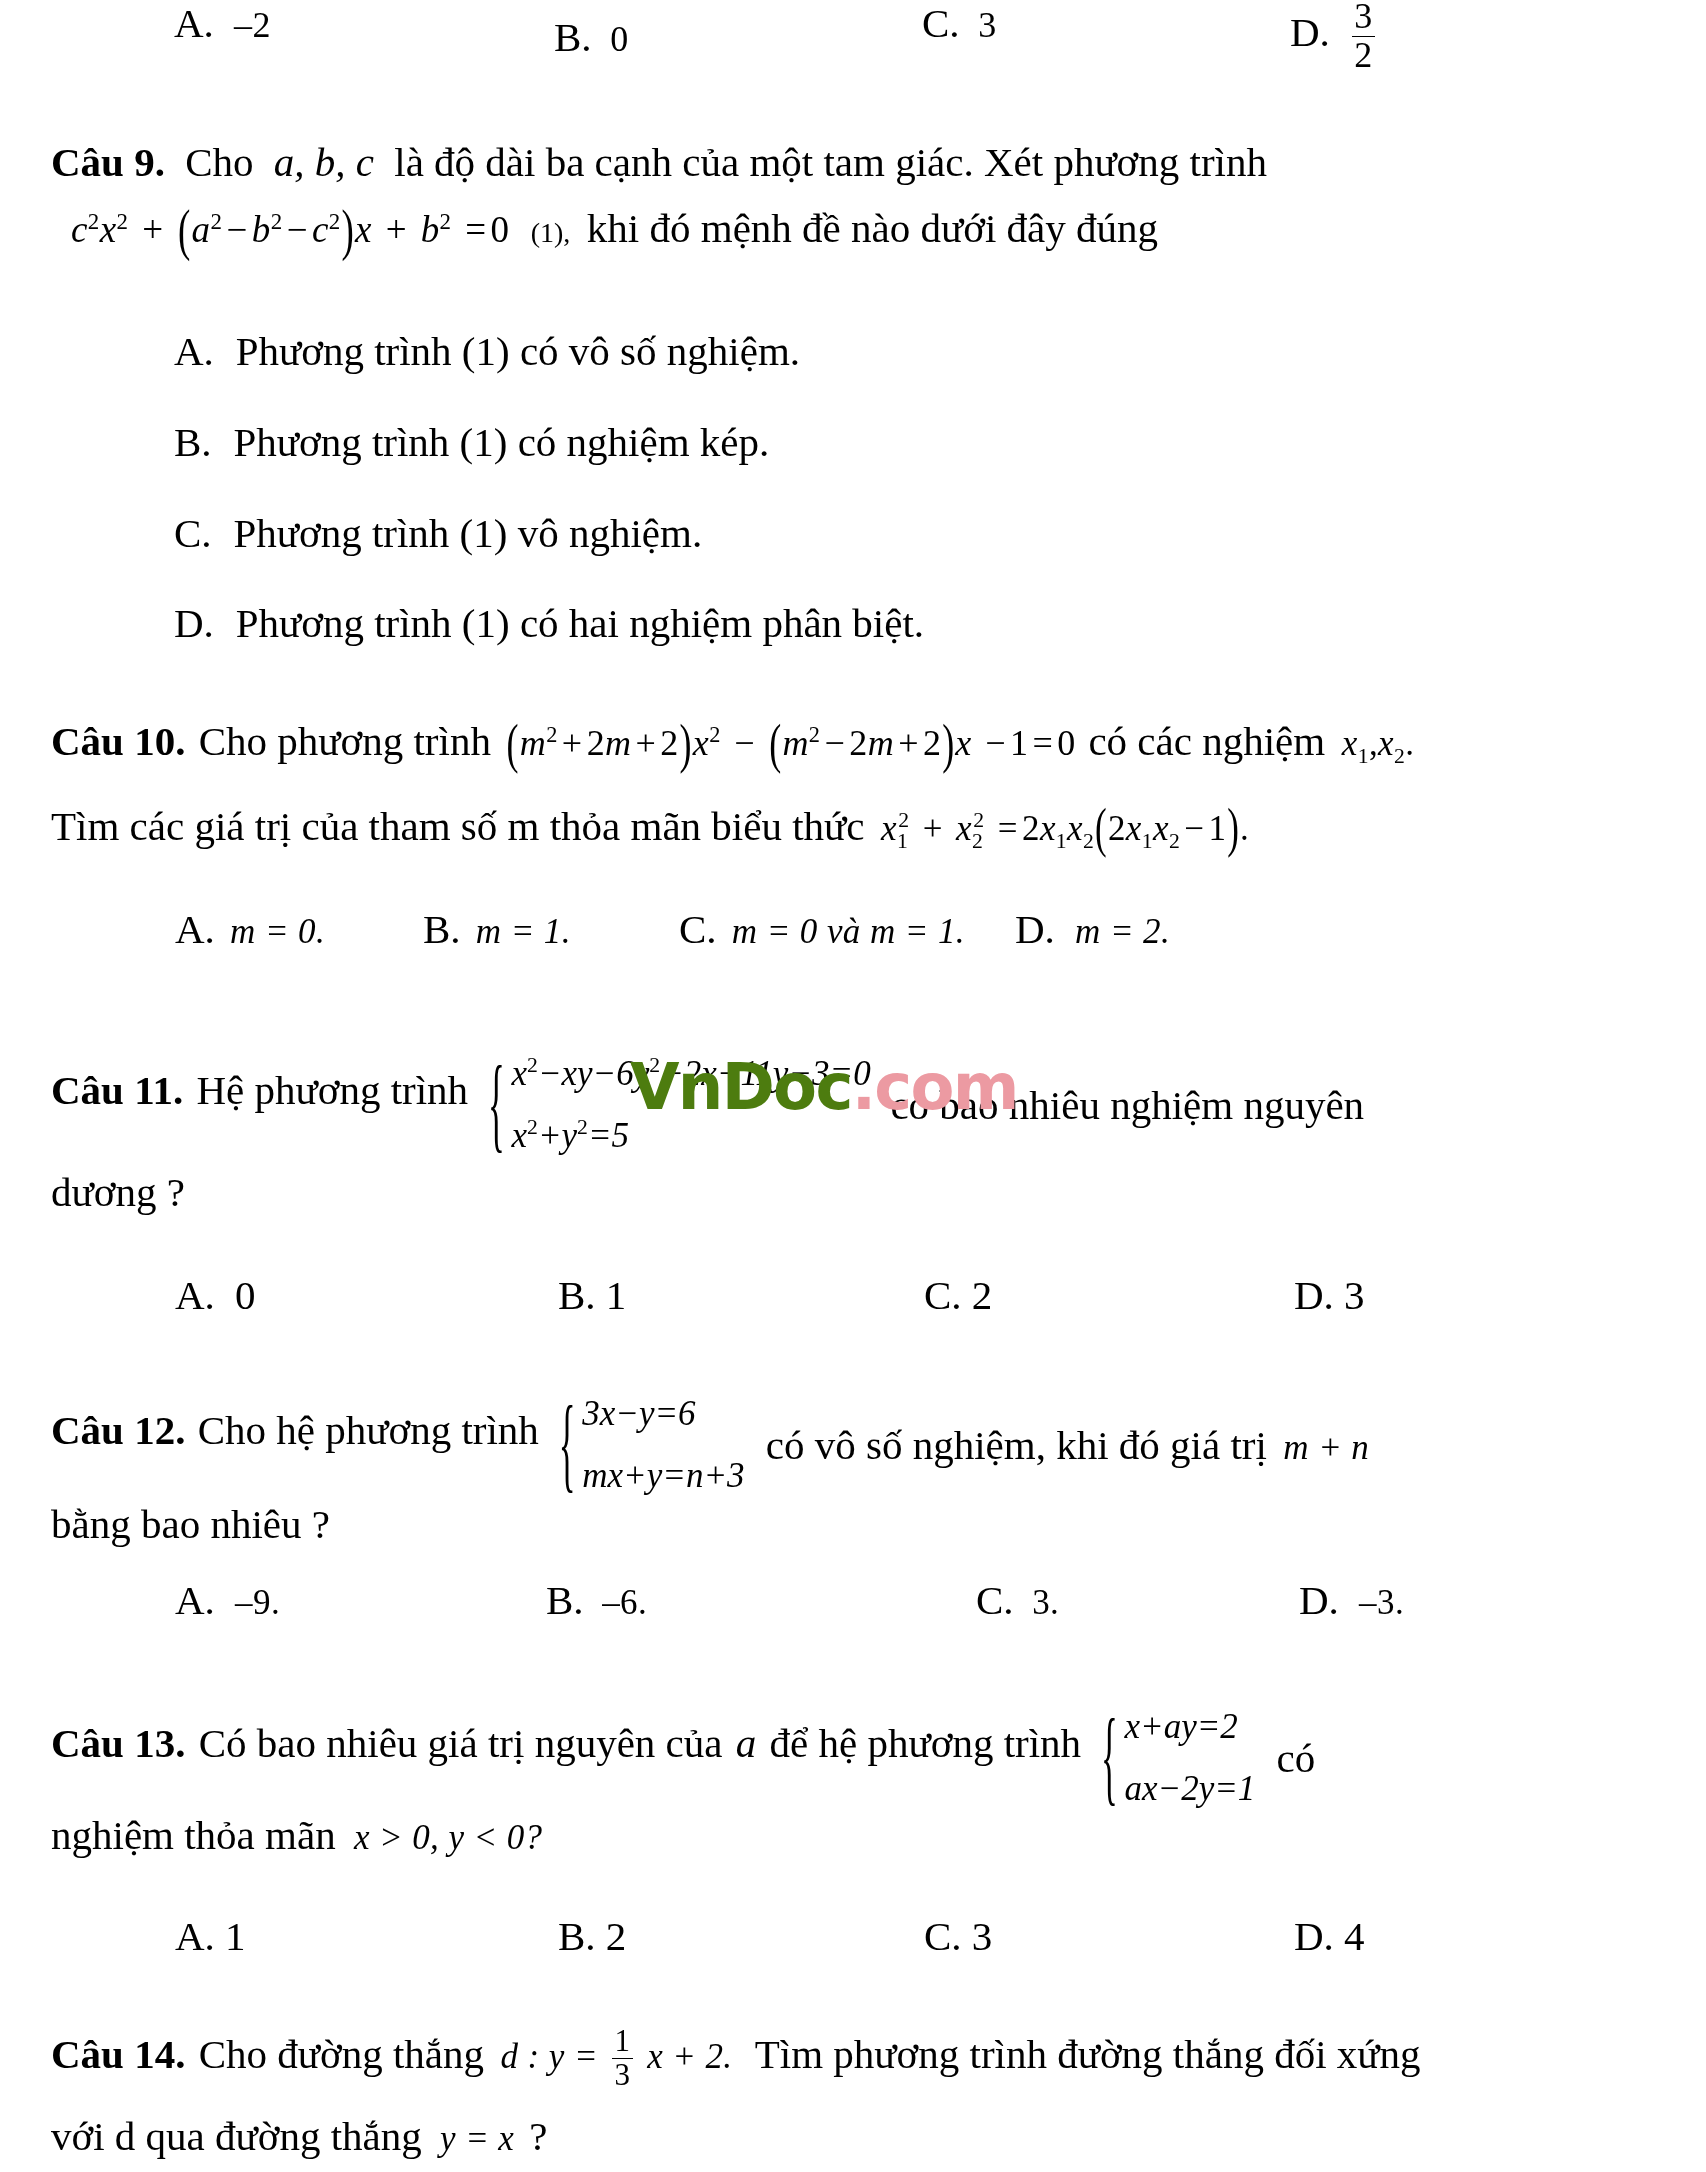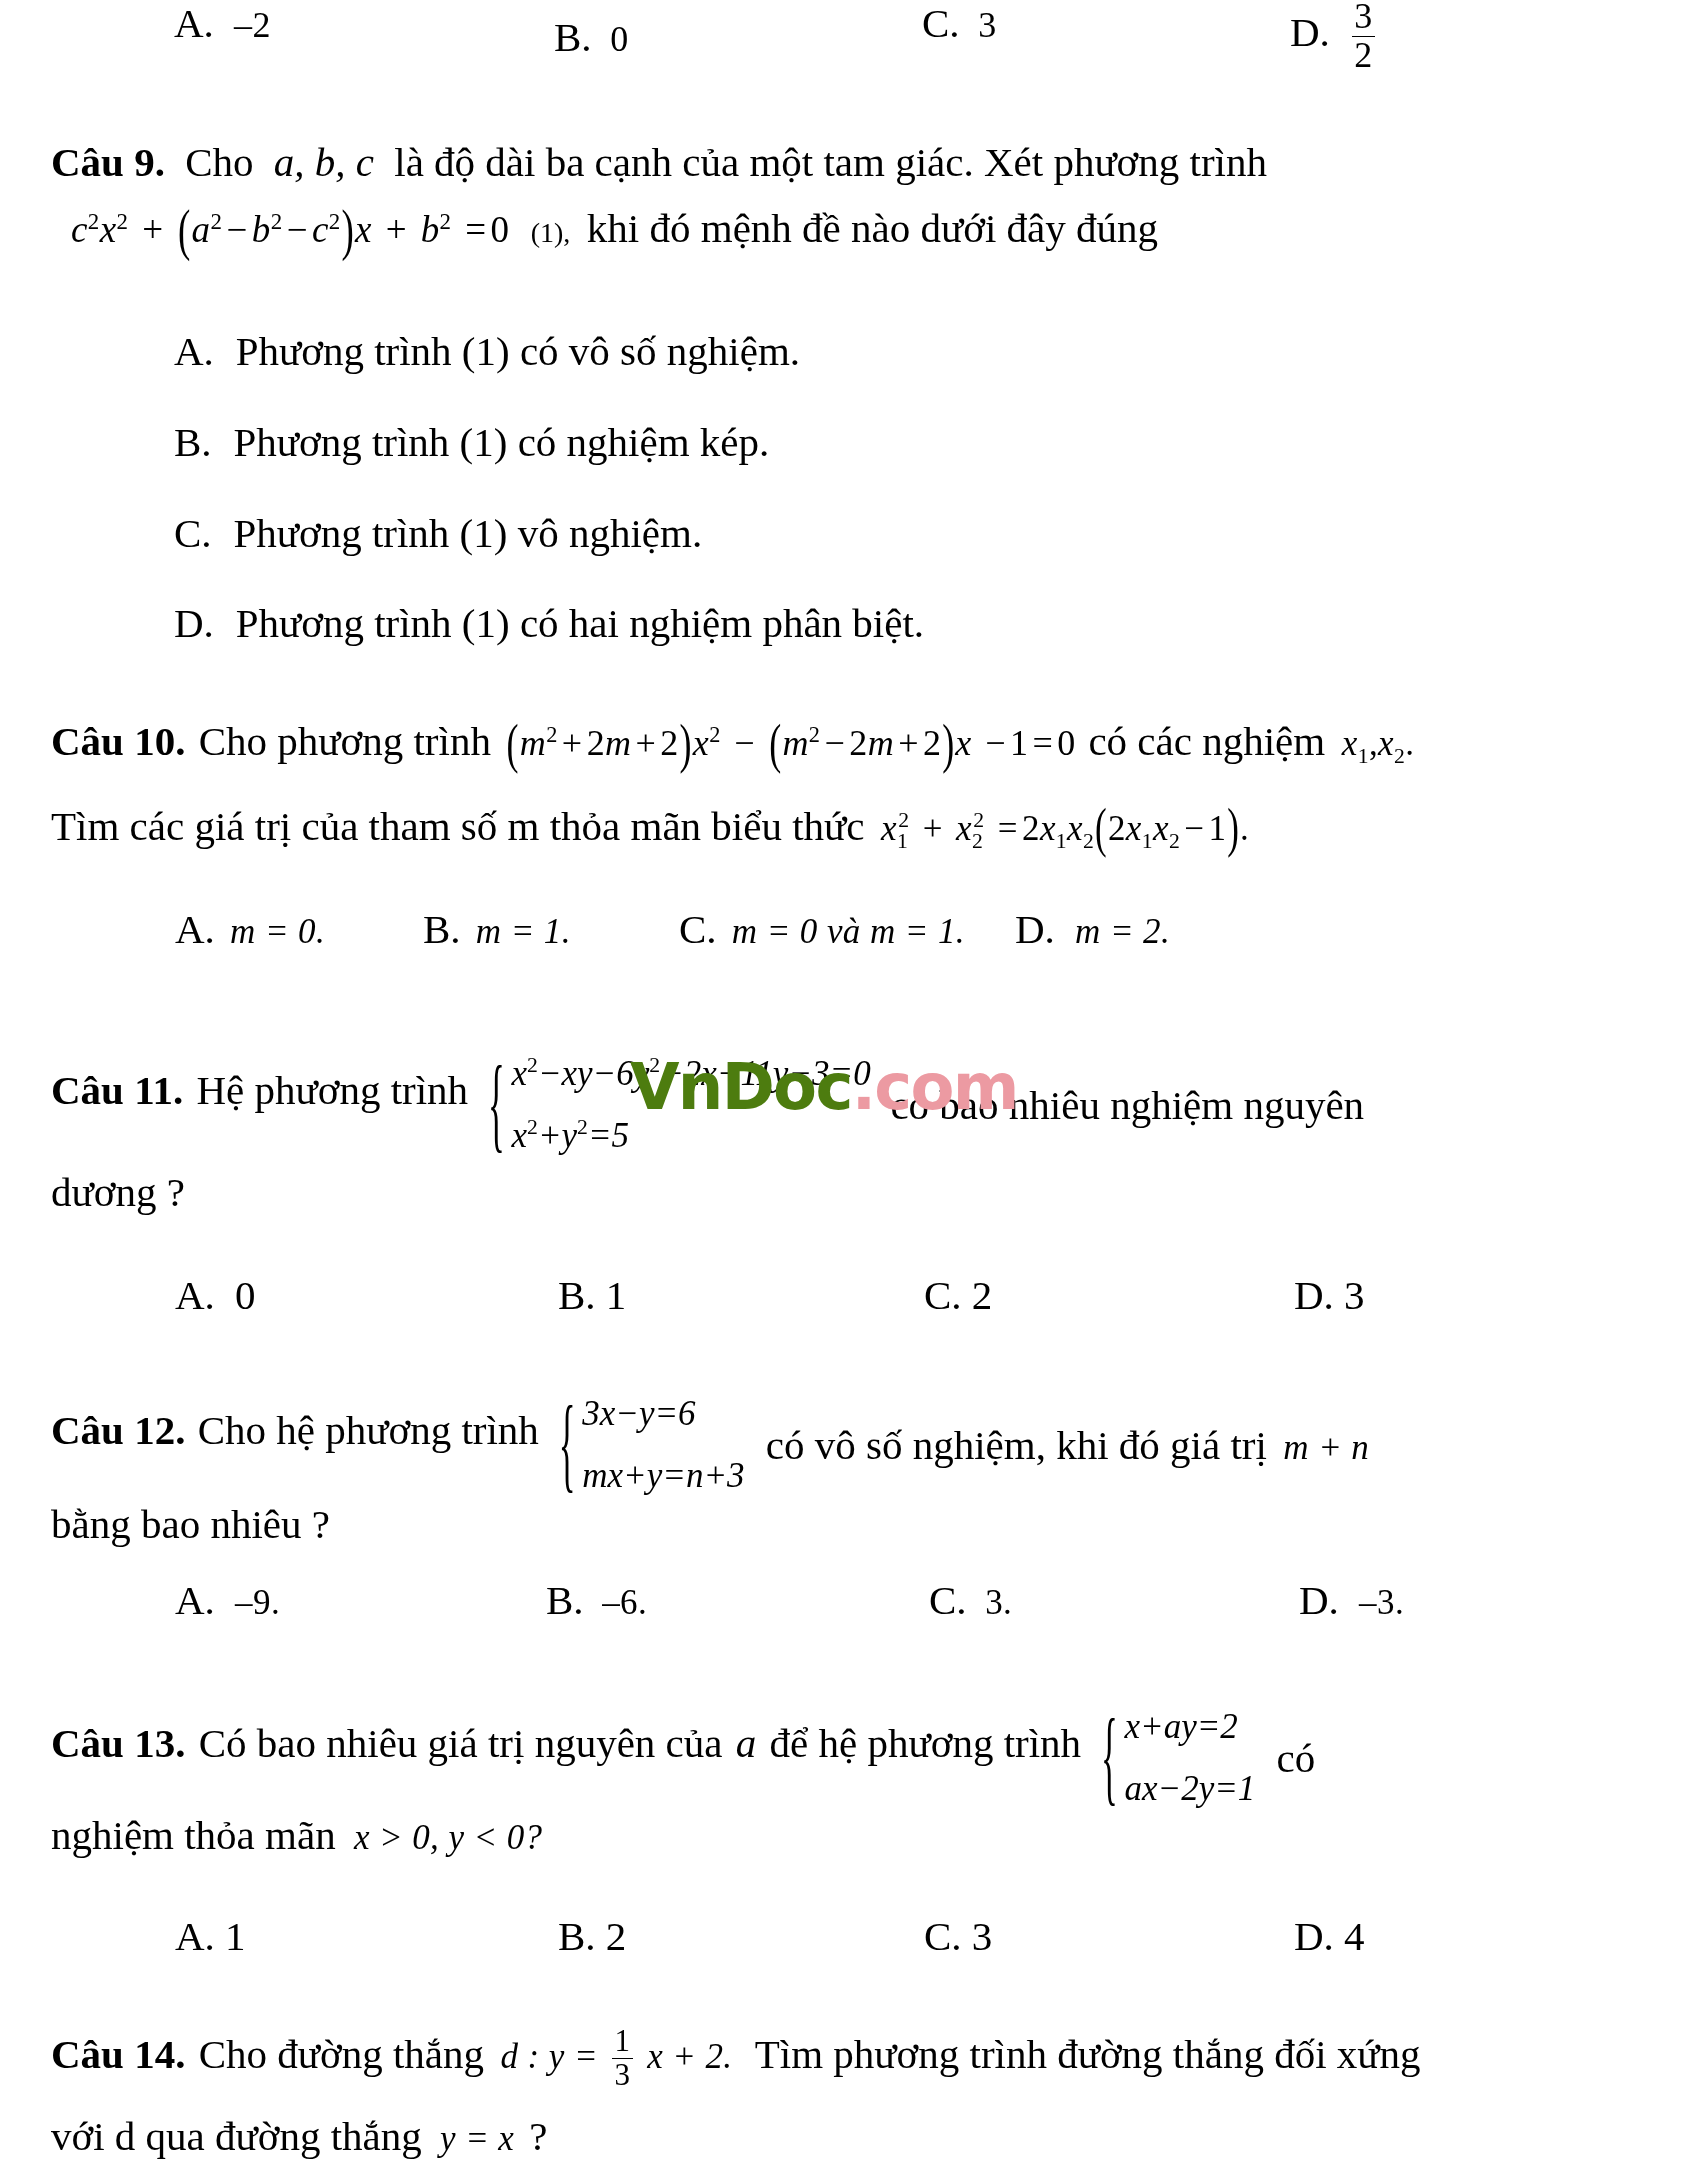--- a/index.html
+++ b/index.html
@@ -281,21 +281,21 @@
   <div class="blk body-text" style="left:51px; top:1504px;">bằng bao nhiêu ?</div>
 
   <div class="blk body-text" style="left:175px; top:1580px;">
     <span>A.</span>
     <span class="math" style="font-style:normal; margin-left:10px;">–9.</span>
   </div>
   <div class="blk body-text" style="left:546px; top:1580px;text-align:center;">
     <span>B.</span>
     <span class="math" style="font-style:normal; margin-left:8.3px;">–6.</span>
   </div>
-  <div class="blk body-text" style="left:929px; top:1580px;">
+  <div class="blk body-text" style="left:976px; top:1580px;">
     <span>C.</span>
     <span class="math" style="font-style:normal; margin-left:8.3px;">3.</span>
   </div>
   <div class="blk body-text" style="left:1299px; top:1580px;">
     <span>D.</span>
     <span class="math" style="font-style:normal; margin-left:10px;">–3.</span>
   </div>
 
   <div class="blk" style="left:51px; top:1693px;">
     <span class="body-text qlabel">Câu 13.</span>

